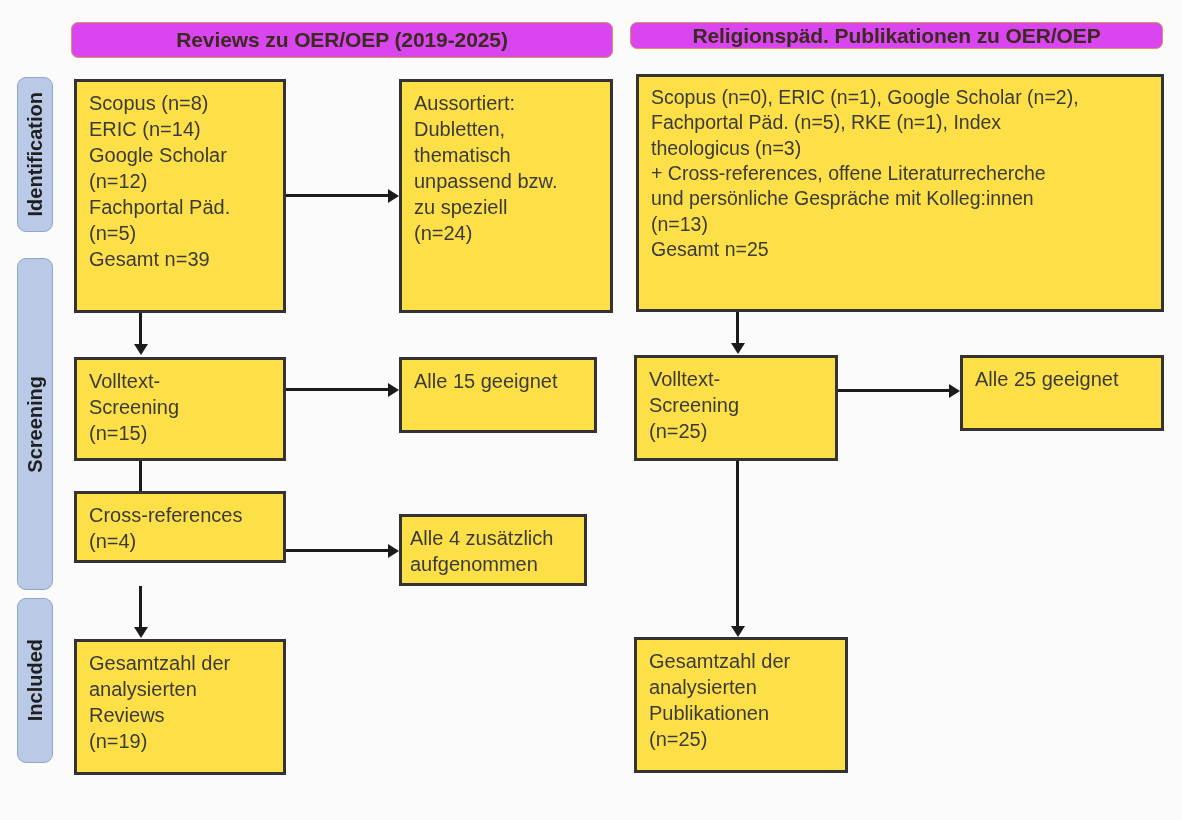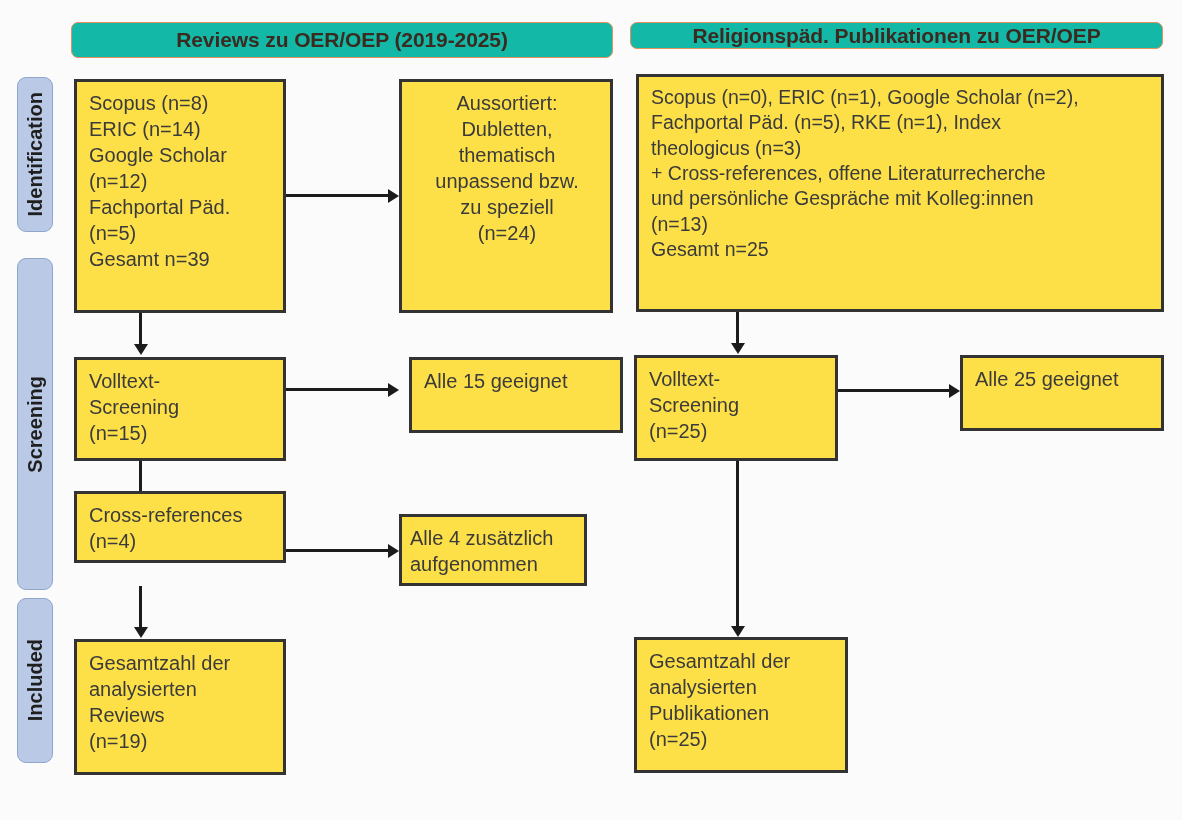--- a/index.html
+++ b/index.html
@@ -14,21 +14,21 @@
     position: relative;
     width: 1182px;
     height: 820px;
     background: #fbfbfb;
     overflow: hidden;
   }
 
   
   .stage-header {
     position: absolute;
-    background: #14b8a6;
+    background: #d946ef;
     border: 1px solid #E2915F;
     border-radius: 7px;
     color: #3a2a20;
     font-size: 21px;
     font-weight: bold;
     letter-spacing: -0.1px;
     display: flex;
     align-items: center;
     justify-content: center;
     text-align: center;
@@ -120,38 +120,38 @@
   </div>
 
   <div class="flow-box" style="left:74px; top:79px; width:212px; height:234px;">Scopus (n=8)
 ERIC (n=14)
 Google Scholar
 (n=12)
 Fachportal Päd.
 (n=5)
 Gesamt n=39</div>
 
-  <div class="flow-box" style="left:399px; top:79px; width:214px; height:234px;text-align:center;">Aussortiert:
+  <div class="flow-box" style="left:399px; top:79px; width:214px; height:234px;">Aussortiert:
 Dubletten,
 thematisch
 unpassend bzw.
 zu speziell
 (n=24)</div>
 
   <div class="conn-h" style="left:286px; top:194px; width:103px;"></div>
   <div class="arrow-right" style="left:388px; top:189px;"></div>
 
   <div class="conn-v" style="left:139px; top:313px; width:3px; height:32px;"></div>
   <div class="arrow-down" style="left:134px; top:344px;"></div>
 
   <div class="flow-box" style="left:74px; top:357px; width:212px; height:104px;">Volltext-
 Screening
 (n=15)</div>
 
-  <div class="flow-box" style="left:399px; top:357px; width:214px; height:76px;margin-left:10px;">Alle 15 geeignet</div>
+  <div class="flow-box" style="left:399px; top:357px; width:198px; height:76px;">Alle 15 geeignet</div>
 
   <div class="conn-h" style="left:286px; top:388px; width:103px;"></div>
   <div class="arrow-right" style="left:388px; top:383px;"></div>
 
   <div class="conn-v" style="left:139px; top:461px; width:3px; height:40px;"></div>
   <div class="arrow-down" style="left:134px; top:500px;"></div>
 
   <div class="flow-box" style="left:74px; top:491px; width:212px; height:72px;">Cross-references
 (n=4)</div>
 

